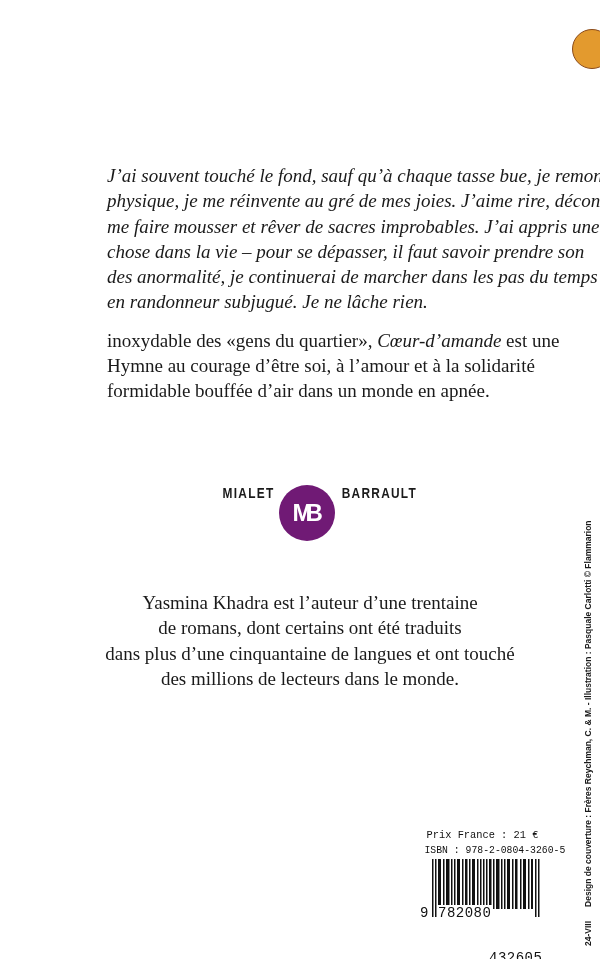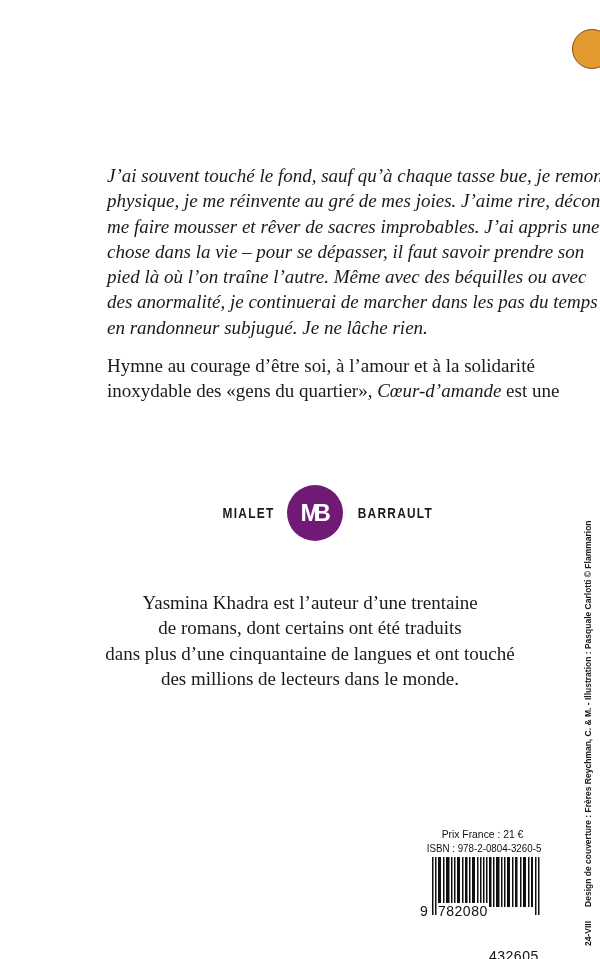--- a/index.html
+++ b/index.html
@@ -66,22 +66,22 @@
     }
     .summary em {
       font-style: italic;
     }
     .publisher {
       position: absolute;
       left: 218px;
       top: 485px;
       height: 56px;
       display: flex;
-      align-items: center;
-      gap: 8px;
+      align-items: flex-start;
+      gap: 0;
     }
     .pub-word {
       font-family: "Liberation Sans", "DejaVu Sans", sans-serif;
       font-weight: bold;
       font-size: 14px;
       letter-spacing: 1.5px;
       color: #1a1a1a;
       transform: scaleX(0.85);
       transform-origin: center;
     }
@@ -131,21 +131,21 @@
     }
     .side-credit .code {
       margin-left: 14px;
       margin-right: 14px;
     }
     .barcode-block {
       position: absolute;
       left: 420px;
       top: 828px;
       width: 125px;
-      font-family: Liberation Sans, sans-serif;
+      font-family: Liberation Mono, monospace;
       color: #111;
     }
     .price {
       text-align: center;
       font-size: 11.5px;
       transform: scaleX(0.9);
       margin-bottom: 2px;
     }
     .isbn {
       text-align: center;
@@ -199,27 +199,27 @@
 <body>
 
 <div class="orange-dot"></div>
 
 <div class="blurb">
   <p class="quote">
     <span class="quote-line">J’ai souvent touché le fond, sauf qu’à chaque tasse bue, je remonte</span>
     <span class="quote-line">physique, je me réinvente au gré de mes joies. J’aime rire, déconner,</span>
     <span class="quote-line">me faire mousser et rêver de sacres improbables. J’ai appris une</span>
     <span class="quote-line">chose dans la vie – pour se dépasser, il faut savoir prendre son</span>
-    <span class="quote-line">pied là où l’on traîne l’autre. Même avec des béquilles ou avec</span>
     <span class="quote-line">des anormalité, je continuerai de marcher dans les pas du temps</span>
     <span class="quote-line last">en randonneur subjugué. Je ne lâche rien.</span>
   </p>
   <p class="summary">
+    <span class="summary-line"><span>inoxydable des «gens du quartier», </span><em>Cœur-d’amande</em><span> est une</span></span>
     <span class="summary-line">Hymne au courage d’être soi, à l’amour et à la solidarité</span>
-    <span class="summary-line"><span>inoxydable des «gens du quartier», </span><em>Cœur-d’amande</em><span> est une</span></span>
+    <span class="summary-line last">formidable bouffée d’air dans un monde en apnée.</span>
   </p>
 </div>
 
 <div class="publisher">
   <span class="pub-word">MIALET</span>
   <span class="pub-logo">MB</span>
   <span class="pub-word">BARRAULT</span>
 </div>
 
 <div class="author-bio">

